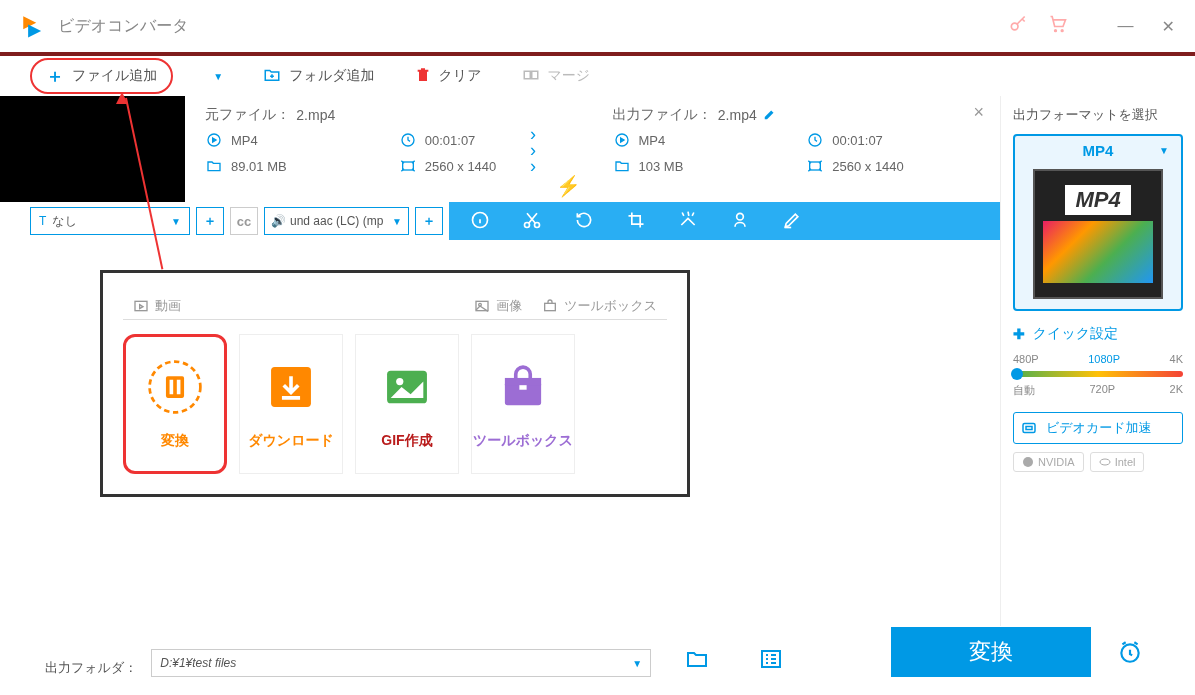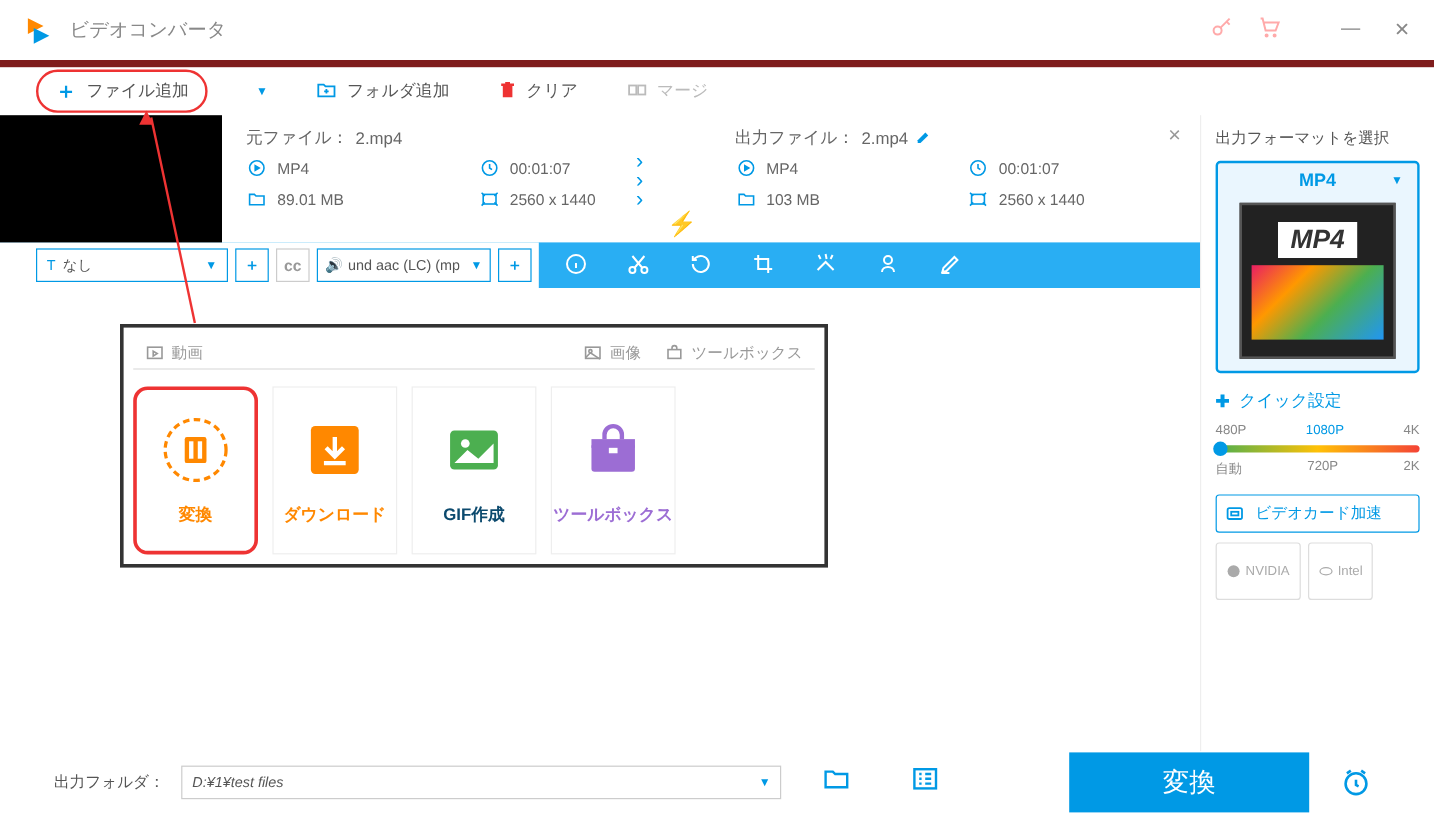--- a/index.html
+++ b/index.html
@@ -1,19 +1,19 @@
 <!DOCTYPE html>
 <html><head>
 <meta charset="utf-8">
 <style>
 * { margin: 0; padding: 0; box-sizing: border-box; font-family: "Meiryo", "Hiragino Sans", sans-serif; }
 body { background: #fff; width: 1195px; height: 695px; overflow: hidden; position: relative; }
 
 
-.titlebar { height: 56px; display: flex; align-items: center; padding: 0 20px; border-bottom: 6px solid #7f1d1d; }
+.titlebar { height: 56px; display: flex; align-items: center; padding: 0 20px; border-bottom: 4px solid #7f1d1d; }
 .logo { width: 26px; height: 26px; margin-right: 12px; }
 .title { color: #888; font-size: 16px; }
 .titlebar-right { margin-left: auto; display: flex; gap: 20px; align-items: center; }
 .title-icon { color: #faa; cursor: pointer; }
 .win-controls { display: flex; gap: 28px; margin-left: 30px; color: #888; }
 
 
 .toolbar { height: 40px; display: flex; align-items: center; padding: 0 30px; gap: 40px; font-size: 14px; }
 .tb-item { display: flex; align-items: center; gap: 8px; cursor: pointer; color: #555; }
 .tb-item.highlighted { border: 2px solid #e33; border-radius: 18px; padding: 4px 14px; }
@@ -48,54 +48,54 @@
 .ab-select { border: 1px solid #0099e5; height: 28px; display: flex; align-items: center; background: #fff; color: #555; font-size: 12px; }
 .ab-select.w1 { width: 160px; padding: 0 8px; }
 .ab-select.w2 { width: 145px; padding: 0 6px; }
 .ab-select .caret { margin-left: auto; color: #0099e5; font-size: 10px; }
 .ab-btn { width: 28px; height: 28px; border: 1px solid #0099e5; display: flex; align-items: center; justify-content: center; color: #0099e5; font-weight: bold; background: #fff; cursor: pointer; }
 .ab-btn.cc { color: #999; border-color: #ccc; }
 .ab-tools { display: flex; gap: 30px; padding-left: 20px; align-items: center; }
 .ab-tool { cursor: pointer; width: 22px; text-align: center; }
 
 
-.modules { margin: 30px 0 0 100px; width: 590px; border: 3px solid #333; padding: 8px; background: #fff; }
+.modules { margin: 30px 0 0 100px; width: 590px; border: 3px solid #333; padding: 20px; background: #fff; }
 .mod-tabs { display: flex; gap: 0; border-bottom: 1px solid #ddd; margin-bottom: 14px; font-size: 13px; color: #999; }
 .mod-tab { display: flex; align-items: center; gap: 6px; padding: 4px 10px; }
 .mod-tab.first { flex: 1; }
 .mod-grid { display: flex; gap: 12px; }
 .mod-card { width: 104px; height: 140px; border: 1px solid #eee; display: flex; flex-direction: column; align-items: center; justify-content: center; gap: 16px; font-size: 14px; font-weight: bold; cursor: pointer; }
 .mod-card.sel { border: 3px solid #e33; border-radius: 12px; }
 .mod-icon { width: 58px; height: 58px; display: flex; align-items: center; justify-content: center; }
 .mod-label.orange { color: #ff8800; }
-.mod-label.green { color: #0c4a6e; }
+.mod-label.green { color: #b91c1c; }
 .mod-label.purple { color: #9c6dd4; }
 
 
 .side-title { font-size: 13px; color: #555; margin-bottom: 10px; }
 .format-card { border: 2px solid #0099e5; border-radius: 4px; background: #eaf6fe; }
 .format-head { display: flex; justify-content: center; align-items: center; padding: 6px; color: #0099e5; font-size: 15px; font-weight: bold; gap: 20px; position: relative; }
 .format-head .caret { position: absolute; right: 12px; font-size: 10px; }
 .format-thumb { width: 130px; height: 130px; margin: 4px auto 10px; background: #222; display: flex; flex-direction: column; align-items: center; justify-content: center; border: 2px solid #555; position: relative; }
 .format-thumb-label { background: #fff; color: #333; font-size: 22px; font-weight: bold; font-style: italic; padding: 2px 10px; margin-bottom: 6px; }
 .format-thumb-img { width: 110px; height: 62px; background: linear-gradient(135deg, #e91e63 0%, #ff9800 30%, #4caf50 60%, #2196f3 100%); position: relative; }
 .param-btn { margin-top: 12px; background: #eaf6fe; border: none; padding: 8px; width: 100%; display: flex; align-items: center; justify-content: center; gap: 10px; color: #0099e5; font-size: 14px; cursor: pointer; border-radius: 3px; }
 .quick-title { margin-top: 14px; display: flex; align-items: center; gap: 8px; color: #0099e5; font-size: 14px; }
 .quick-slider { margin-top: 10px; }
 .slider-labels { display: flex; justify-content: space-between; font-size: 11px; color: #888; }
 .slider-labels .sel { color: #0099e5; text-align: right; }
 .slider-track { height: 6px; background: linear-gradient(90deg, #4caf50, #ffc107, #f44336); border-radius: 3px; margin: 6px 0; position: relative; }
 .slider-thumb { width: 12px; height: 12px; background: #0099e5; border-radius: 50%; position: absolute; left: -2px; top: -3px; }
 .slider-labels2 { display: flex; justify-content: space-between; font-size: 11px; color: #888; }
 .gpu-btn { margin-top: 14px; border: 1px solid #0099e5; border-radius: 3px; padding: 6px; display: flex; align-items: center; gap: 8px; color: #0099e5; font-size: 13px; cursor: pointer; }
 .gpu-chips { display: flex; gap: 6px; margin-top: 8px; }
-.gpu-chip { border: 1px solid #ddd; border-radius: 3px; padding: 17px 8px; font-size: 11px; color: #aaa; display: flex; align-items: center; gap: 4px; }
-
-
-.footer { position: absolute; bottom: 18px; left: 0; right: 0; height: 50px; display: flex; align-items: center; padding: 0 40px 0 45px; gap: 14px; }
+.gpu-chip { border: 1px solid #ddd; border-radius: 3px; padding: 3px 8px; font-size: 11px; color: #aaa; display: flex; align-items: center; gap: 4px; }
+
+
+.footer { position: absolute; bottom: 18px; left: 0; right: 0; height: 50px; display: flex; align-items: flex-end; padding: 0 40px 0 45px; gap: 14px; }
 .footer-label { font-size: 13px; color: #555; }
 .footer-input { flex: 0 0 500px; border: 1px solid #ccc; height: 28px; padding: 0 8px; font-size: 12px; color: #555; display: flex; align-items: center; font-style: italic; }
 .footer-input .caret { margin-left: auto; color: #0099e5; font-size: 10px; }
 .footer-icons { display: flex; gap: 50px; margin-left: 20px; }
 .footer-icon { color: #0099e5; cursor: pointer; font-size: 22px; }
 .convert-btn { margin-left: auto; background: #0099e5; color: #fff; border: none; width: 200px; height: 50px; font-size: 22px; cursor: pointer; }
 .clock-btn { width: 50px; height: 50px; display: flex; align-items: center; justify-content: center; color: #0099e5; font-size: 24px; cursor: pointer; }
 
 
 .arrow-line { position: absolute; left: 125px; top: 98px; width: 2px; height: 175px; background: #e33; transform: rotate(-12deg); transform-origin: top; }

